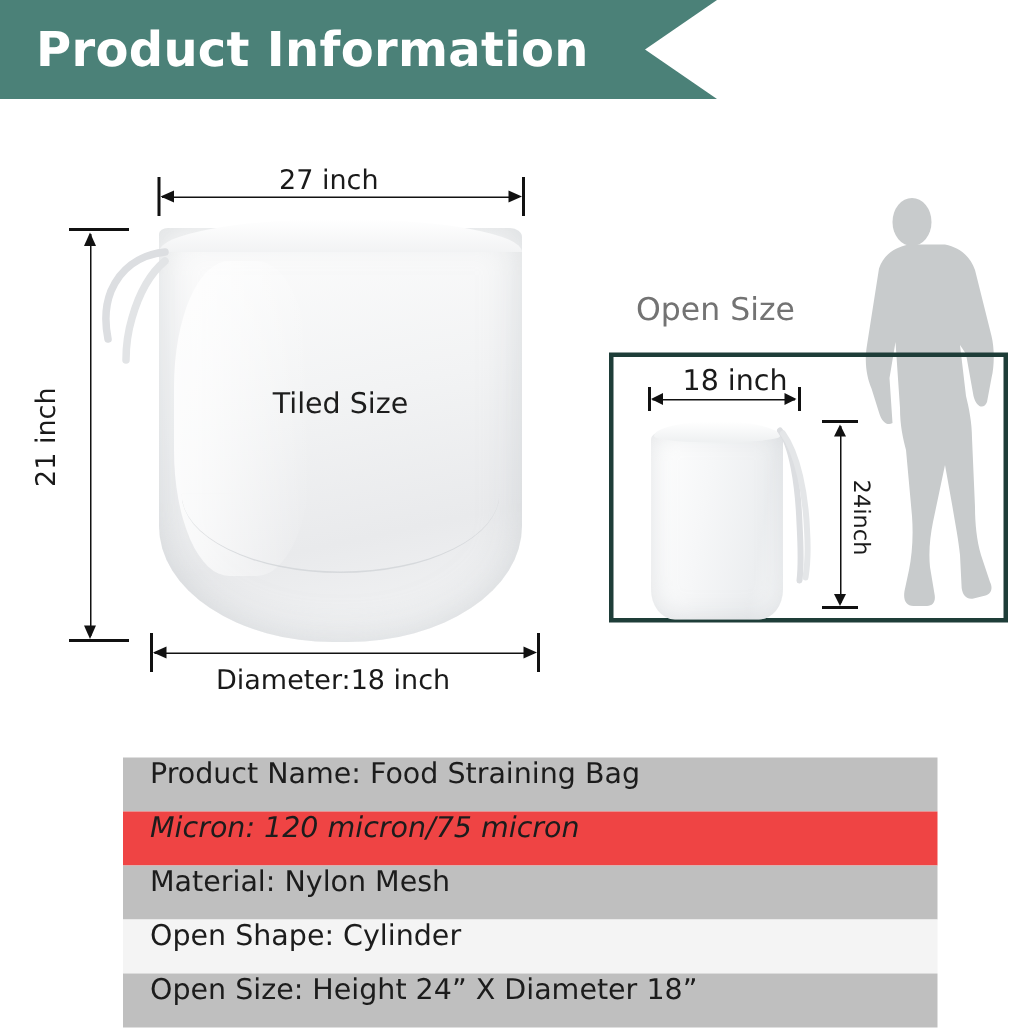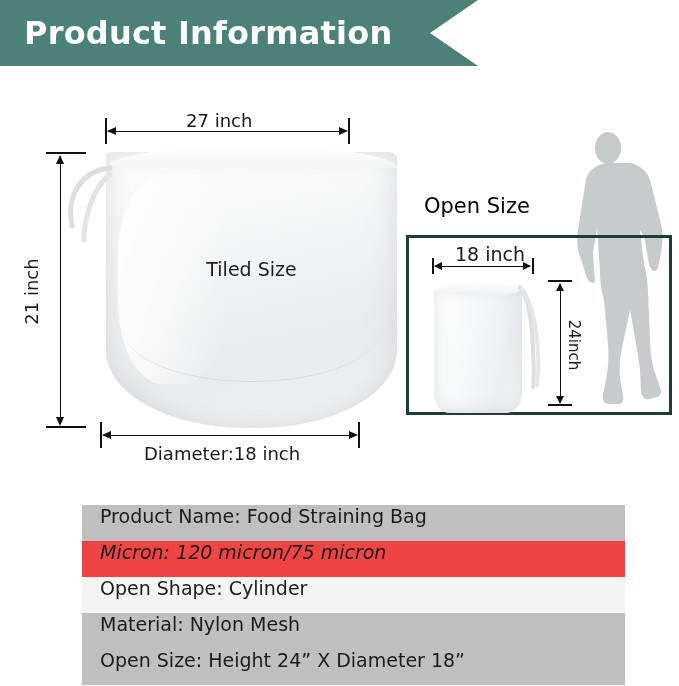--- a/index.html
+++ b/index.html
@@ -90,21 +90,21 @@
     font-size: 18px;
     color: #1a1a1a;
     white-space: nowrap;
   }
 
   
   .bag-tiled {
     position: absolute;
     left: 106px;
     top: 152px;
-    width: 291px;
+    width: 242px;
     height: 276px;
   }
   .bag-tiled-body {
     position: absolute;
     left: 0;
     top: 0;
     width: 100%;
     height: 100%;
     background: linear-gradient(168deg, #fdfdfd 0%, #f2f3f4 42%, #e9eaec 72%, #f4f5f6 100%);
     border-radius: 6px 8px 48% 48% / 4px 6px 28% 28%;
@@ -147,21 +147,21 @@
     font-size: 19px;
     color: #1d1d1d;
   }
 
   
   .open-size-heading {
     position: absolute;
     left: 424px;
     top: 194px;
     font-size: 21px;
-    color: #000000;
+    color: #737373;
   }
   .green-box {
     position: absolute;
     left: 406px;
     top: 235px;
     width: 266px;
     height: 180px;
     border: 3px solid var(--box-border, #1e3d38);
     background: transparent;
     box-sizing: border-box;
@@ -311,22 +311,22 @@
   <div class="dim-label" style="left:549px; top:336px; font-size:15px; transform:rotate(90deg); transform-origin:center;">24inch</div>
 </div>
 
 <div class="spec-table">
   <div class="spec-row odd" style="background: rgb(191, 191, 191);">
     <span>Product Name: Food Straining Bag</span>
   </div>
   <div class="spec-row even" style="background: #ef4444; font-style: italic;">
     <span>Micron: 120 micron/75 micron</span>
   </div>
+  <div class="spec-row odd" style="background: rgb(191, 191, 191);">
+    <span>Material: Nylon Mesh</span>
+  </div>
   <div class="spec-row even" style="background: rgb(244, 244, 244);">
     <span>Open Shape: Cylinder</span>
   </div>
   <div class="spec-row odd" style="background: rgb(191, 191, 191);">
-    <span>Material: Nylon Mesh</span>
-  </div>
-  <div class="spec-row odd" style="background: rgb(191, 191, 191);">
     <span>Open Size: Height 24”  X Diameter 18”</span>
   </div>
 </div>
 
 </body></html>

